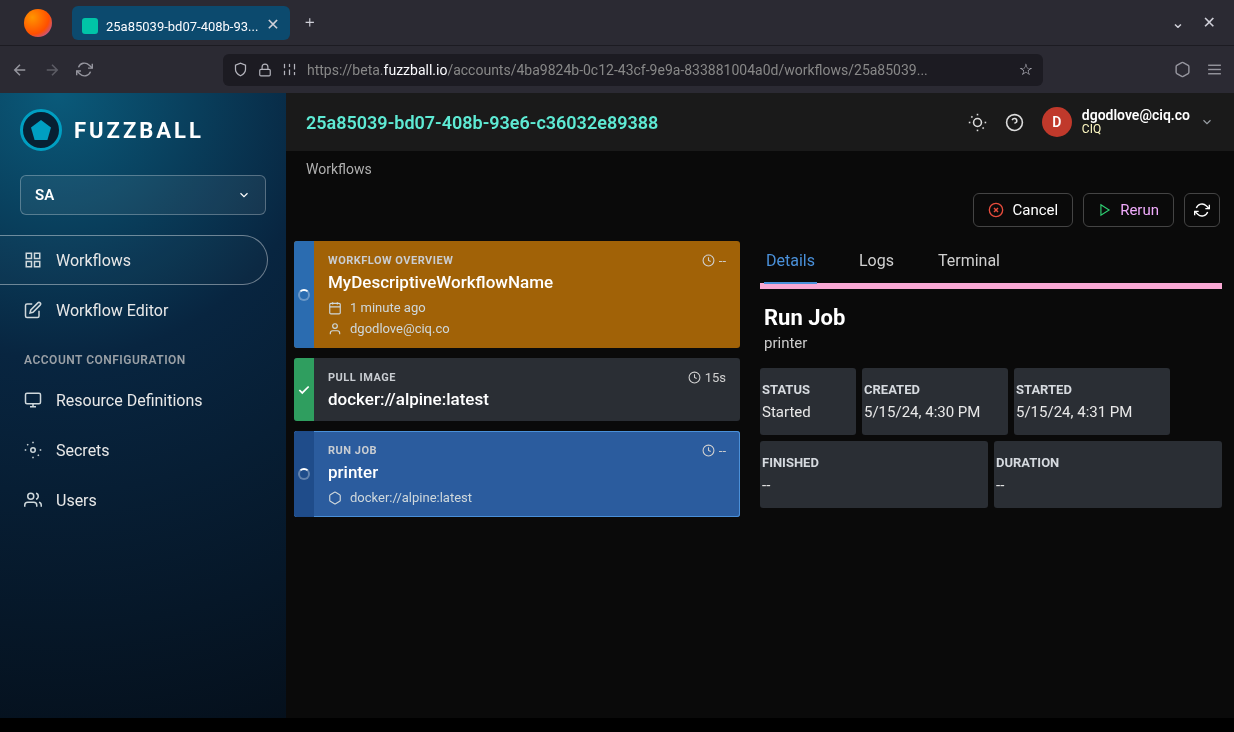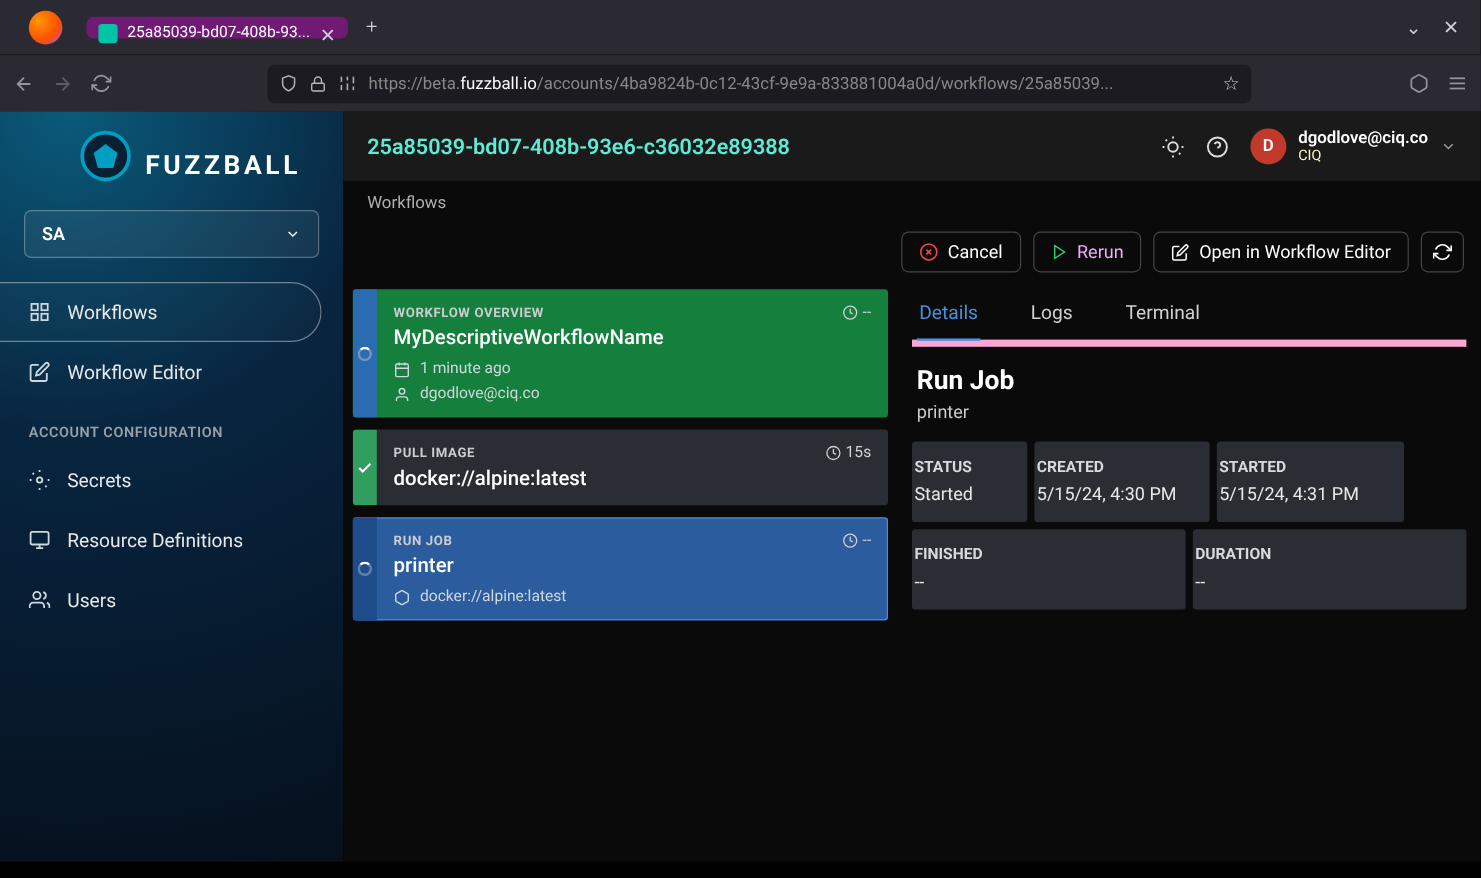--- a/index.html
+++ b/index.html
@@ -2,42 +2,42 @@
 <html><head>
 <meta charset="utf-8">
 <style>
 * { margin: 0; padding: 0; box-sizing: border-box; font-family: -apple-system, BlinkMacSystemFont, "Segoe UI", Roboto, sans-serif; }
 body { background: #000; color: #e5e5e5; width: 1234px; height: 732px; overflow: hidden; }
 
 
 .browser-chrome { background: #2b2a33; }
 .tab-bar { display: flex; align-items: center; height: 45px; padding: 0 8px; }
 .ff-icon { width: 28px; height: 28px; margin: 0 20px 0 16px; border-radius: 50%; background: radial-gradient(circle at 30% 30%, #ff9500, #ff4f00 60%, #9059ff 100%); }
-.tab { display: flex; align-items: flex-start; background: #701a75; border-radius: 6px; padding: 6px 10px; height: 18px; max-width: 220px; }
+.tab { display: flex; align-items: flex-end; background: #0c4a6e; border-radius: 6px; padding: 6px 10px; height: 34px; max-width: 220px; }
 .tab-favicon { width: 16px; height: 16px; background: #00c4a7; border-radius: 3px; margin-right: 8px; flex-shrink: 0; }
 .tab-title { font-size: 13px; color: #fbfbfe; white-space: nowrap; overflow: hidden; text-overflow: ellipsis; }
 .tab-close { margin-left: 8px; color: #cfcfd8; flex-shrink: 0; }
 .new-tab { margin-left: 12px; color: #cfcfd8; font-size: 16px; }
 .tab-bar-right { margin-left: auto; display: flex; gap: 18px; padding-right: 10px; color: #cfcfd8; }
 
 .nav-bar { display: flex; align-items: center; height: 48px; padding: 0 10px; gap: 12px; background: #2b2a33; border-top: 1px solid #1c1b22; }
 .nav-btn { color: #cfcfd8; opacity: 0.65; display:flex; align-items:center; justify-content:center; width:20px; }
 .nav-btn.disabled { opacity: 0.3; }
 .url-bar { flex: 1; display: flex; align-items: center; background: #1c1b22; border-radius: 6px; height: 32px; padding: 0 10px; gap: 10px; max-width: 820px; margin: 0 auto; }
 .url-icon { color: #cfcfd8; opacity: 0.85; }
 .url-text { font-size: 14px; color: #888; white-space: nowrap; overflow: hidden; }
 .url-text .host { color: #fbfbfe; }
 .url-actions { margin-left: auto; display: flex; gap: 10px; color: #cfcfd8; }
 
 
 .app { display: flex; height: 625px; position: relative; }
 
 
 .sidebar { width: 286px; background: radial-gradient(circle at 20% 0%, #0a5a7a 0%, #082540 40%, #05101c 100%); padding: 16px 0; }
-.logo { display: flex; align-items: flex-end; gap: 12px; padding: 0 20px 18px 20px; margin-left: 47px; }
+.logo { display: flex; align-items: center; gap: 12px; padding: 0 20px 18px 20px; }
 .logo-badge { width: 42px; height: 42px; border-radius: 50%; border: 3px solid #009fc2; display:flex; align-items:center; justify-content:center; background:#072033; }
 .logo-badge-inner { width: 20px; height: 20px; background: #009fc2; clip-path: polygon(50% 0%, 100% 38%, 82% 100%, 18% 100%, 0% 38%); }
 .logo-text { font-size: 22px; font-weight: 700; letter-spacing: 3px; color: #fff; }
 
 .org-select { margin: 6px 20px 20px 20px; background: rgba(255,255,255,0.06); border: 1px solid rgba(255,255,255,0.28); border-radius: 6px; height: 40px; display: flex; align-items: center; padding: 0 14px; justify-content: space-between; color: #fff; font-weight: 600; font-size: 15px; }
 
 .nav-item { display: flex; align-items: center; gap: 14px; padding: 0 24px; height: 50px; color: #e8e8e8; font-size: 16px; cursor: pointer; }
 .nav-item.active { border: 1px solid rgba(255,255,255,0.4); border-left: none; border-radius: 0 28px 28px 0; margin-right: 18px; background: rgba(255,255,255,0.02); }
 .nav-icon { width: 18px; display:flex; justify-content:center; color:#cfd8dc; }
 .nav-section { padding: 18px 24px 8px 24px; font-size: 12px; font-weight: 600; color: #9aa0a6; letter-spacing: 0.5px; }
@@ -75,21 +75,21 @@
 .card { display:flex; border-radius:3px; overflow:hidden; }
 .card .stripe { width:20px; display:flex; align-items:center; justify-content:center; font-size:13px; color:#fff; }
 .card .body { flex:1; padding:12px 14px; }
 .card .hdr { display:flex; justify-content:space-between; align-items:center; }
 .card-label { font-size:11px; font-weight:700; letter-spacing:0.5px; color:#c9cdd2; }
 .card-time { font-size:13px; color:#d0d0d0; display:flex; align-items:center; gap:4px; }
 .card-title { font-size:17px; font-weight:500; color:#fff; margin-top:4px; }
 .card-meta { display:flex; align-items:center; gap:8px; font-size:13px; color:#cfd8dc; margin-top:8px; }
 .card-meta .mrow { display:flex; align-items:center; gap:8px; }
 
-.card.overview { background:#15803d; }
+.card.overview { background:#a16207; }
 .card.overview .stripe { background:#2b6cb0; }
 .card.pull { background:#2a2e34; }
 .card.pull .stripe { background:#2f9e5f; }
 .card.run { background:#2b5c9e; }
 .card.run .stripe { background:#1f4c8a; }
 .card.run.selected { box-shadow: 0 0 0 1px #4a90d9 inset; }
 
 
 .tabs { display:flex; gap:40px; border-bottom:6px solid #f9a8d4; padding: 0 4px; }
 .tab-item { padding: 10px 2px 12px 2px; font-size:16px; color:#d0d0d0; cursor:pointer; }
@@ -227,35 +227,35 @@
           </svg>
         </span>
       <span>Workflow Editor</span>
     </div>
 
     <div class="nav-section">ACCOUNT CONFIGURATION</div>
 
     <div class="nav-item">
       <span class="nav-icon">
           <svg width="18" height="18" viewBox="0 0 24 24" fill="none" stroke="currentColor" stroke-width="2">
-            <circle cx="12" cy="12" r="3"></circle>
-            <path d="M12 1v2M12 21v2M4.22 4.22l1.42 1.42M18.36 18.36l1.42 1.42M1 12h2M21 12h2"></path>
-          </svg>
-        </span>
-      <span>Secrets</span>
+            <rect x="2" y="3" width="20" height="14" rx="2"></rect>
+            <line x1="8" y1="21" x2="16" y2="21"></line>
+            <line x1="12" y1="17" x2="12" y2="21"></line>
+          </svg>
+        </span>
+      <span>Resource Definitions</span>
     </div>
     <div class="nav-item">
       <span class="nav-icon">
           <svg width="18" height="18" viewBox="0 0 24 24" fill="none" stroke="currentColor" stroke-width="2">
-            <rect x="2" y="3" width="20" height="14" rx="2"></rect>
-            <line x1="8" y1="21" x2="16" y2="21"></line>
-            <line x1="12" y1="17" x2="12" y2="21"></line>
-          </svg>
-        </span>
-      <span>Resource Definitions</span>
+            <circle cx="12" cy="12" r="3"></circle>
+            <path d="M12 1v2M12 21v2M4.22 4.22l1.42 1.42M18.36 18.36l1.42 1.42M1 12h2M21 12h2"></path>
+          </svg>
+        </span>
+      <span>Secrets</span>
     </div>
     <div class="nav-item">
       <span class="nav-icon">
           <svg width="18" height="18" viewBox="0 0 24 24" fill="none" stroke="currentColor" stroke-width="2">
             <path d="M17 21v-2a4 4 0 00-4-4H5a4 4 0 00-4 4v2"></path>
             <circle cx="9" cy="7" r="4"></circle>
             <path d="M23 21v-2a4 4 0 00-3-3.87M16 3.13a4 4 0 010 7.75"></path>
           </svg>
         </span>
       <span>Users</span>
@@ -313,29 +313,20 @@
         <span>Cancel</span>
       </div>
       <div class="btn btn-rerun">
         <span class="ic">
             <svg width="14" height="14" viewBox="0 0 24 24" fill="none" stroke="currentColor" stroke-width="2">
               <polygon points="5 3 19 12 5 21 5 3"></polygon>
             </svg>
           </span>
         <span>Rerun</span>
       </div>
-      <div class="btn btn-editor">
-        <span class="ic">
-            <svg width="15" height="15" viewBox="0 0 24 24" fill="none" stroke="currentColor" stroke-width="2">
-              <path d="M11 4H4a2 2 0 00-2 2v14a2 2 0 002 2h14a2 2 0 002-2v-7"></path>
-              <path d="M18.5 2.5a2.121 2.121 0 013 3L12 15l-4 1 1-4 9.5-9.5z"></path>
-            </svg>
-          </span>
-        <span>Open in Workflow Editor</span>
-      </div>
       <div class="btn btn-refresh">
         <span>
             <svg width="16" height="16" viewBox="0 0 24 24" fill="none" stroke="currentColor" stroke-width="2">
               <polyline points="23 4 23 10 17 10"></polyline>
               <polyline points="1 20 1 14 7 14"></polyline>
               <path d="M3.51 9a9 9 0 0114.85-3.36L23 10M1 14l4.64 4.36A9 9 0 0020.49 15"></path>
             </svg>
           </span>
       </div>
     </div>

